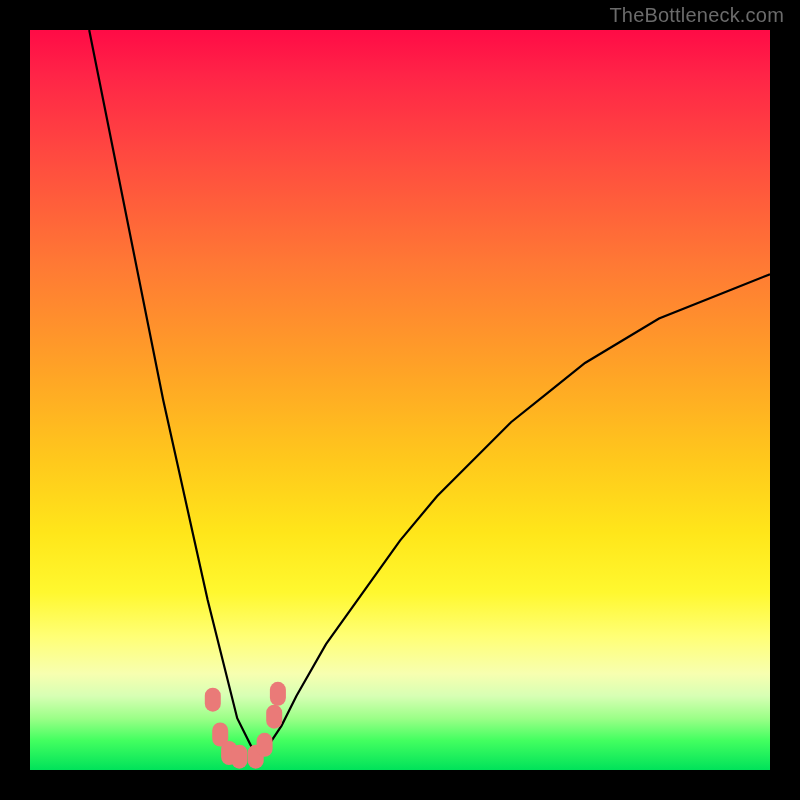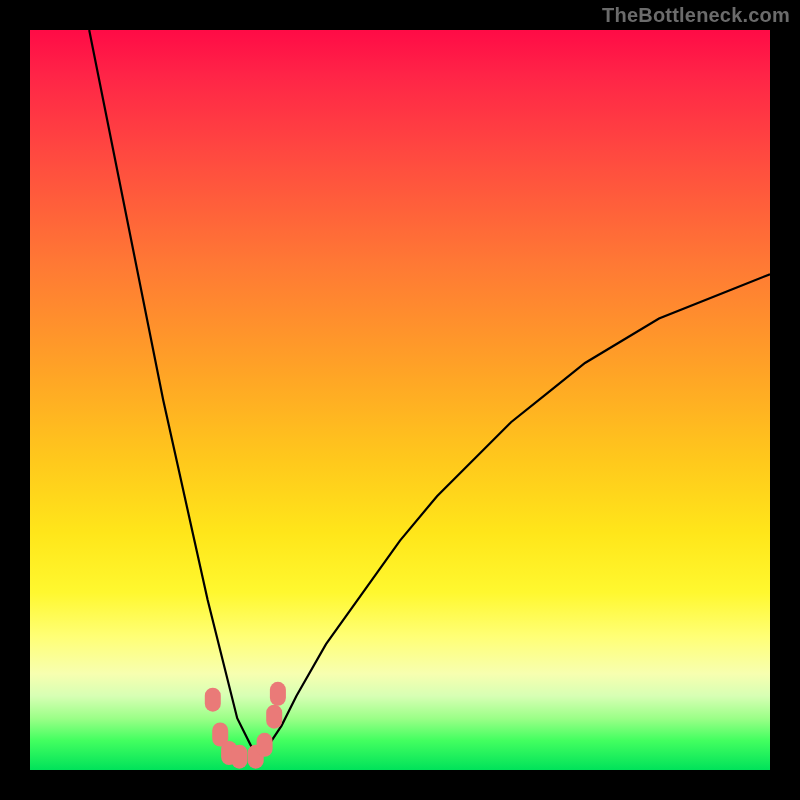--- a/index.html
+++ b/index.html
@@ -52,24 +52,24 @@
   .curve {
     position: absolute;
     left: 0; top: 0;
     width: 740px;
     height: 740px;
     pointer-events: none;
   }
   .watermark {
     position: absolute;
     top: 4px;
-    right: 10px;
+    right: 16px;
     color: #6b6b6b;
     font-size: 20px;
-    font-weight: 700;
+    font-weight: 400;
     letter-spacing: 0.2px;
     user-select: none;
   }
 </style>
 </head>
 <body>
 
 <div class="frame">
   <div class="watermark">TheBottleneck.com</div>
 

